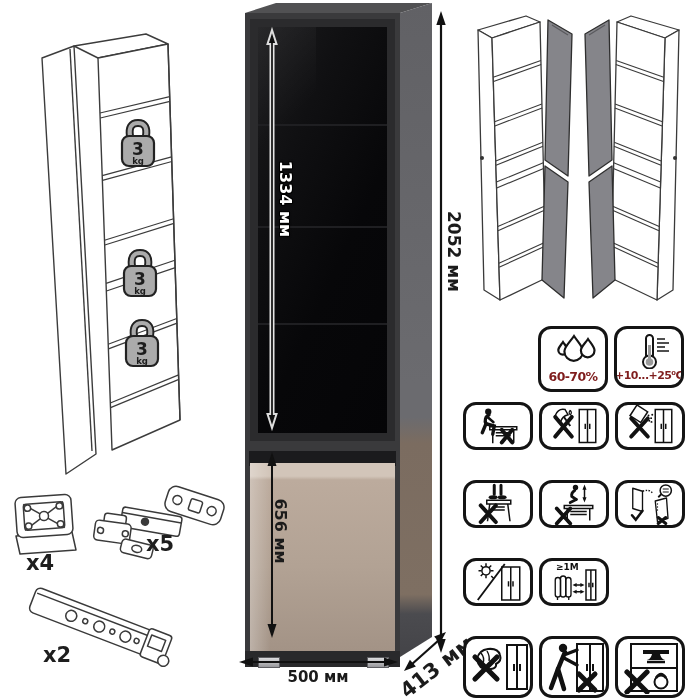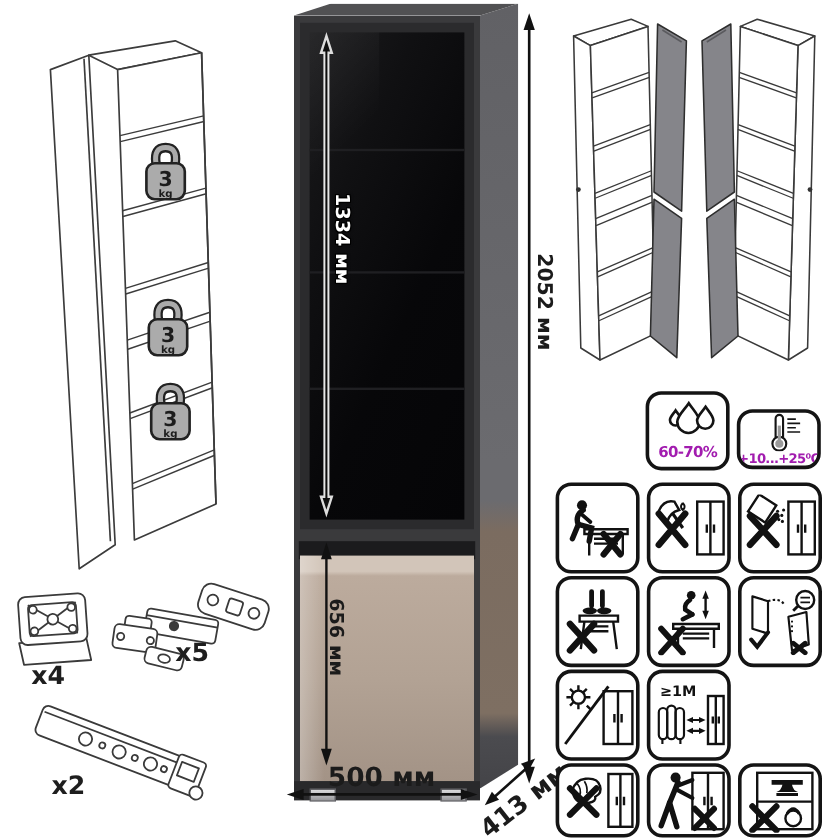--- a/index.html
+++ b/index.html
@@ -27,24 +27,24 @@
   .lower-door:before{content:"";position:absolute;inset:0;
               background:linear-gradient(90deg,rgba(255,255,255,0.28),rgba(255,255,255,0) 14%);}
   .cab-plinth{position:absolute;left:0;top:638px;width:155px;height:16px;background:#29292b;}
   .foot{position:absolute;width:20px;height:9px;top:644px;
         background:linear-gradient(180deg,#dcdcde,#97979b);border:1px solid #5d5d61;}
   
   .dim-label{position:absolute;font-weight:bold;color:#1b1b1b;text-align:center;line-height:1;}
   .rot90{transform:rotate(90deg);}
   .glass-text{color:#ffffff;text-shadow:-1px -1px 0 #000,1px -1px 0 #000,-1px 1px 0 #000,1px 1px 0 #000,0 0 3px #000;}
   
-  .tile{position:absolute;width:70px;height:76px;background:#fff;border:3px solid #141414;
+  .tile{position:absolute;width:70px;height:48px;background:#fff;border:3px solid #141414;
         border-radius:13px;box-sizing:border-box;display:flex;flex-direction:column;
         align-items:center;justify-content:center;overflow:hidden;}
-  .tile-label{font-size:12.5px;font-weight:bold;color:#a21caf;letter-spacing:-0.6px;line-height:1;margin-top:1px;white-space:nowrap;}
+  .tile-label{font-size:12.5px;font-weight:bold;color:#7f1d1d;letter-spacing:-0.6px;line-height:1;margin-top:1px;white-space:nowrap;}
   
   .qty-label{position:absolute;font-size:21px;font-weight:bold;color:#1e1e1e;line-height:1;}
 </style>
 </head>
 <body>
 
 <div class="canvas">
 
   <svg class="abs" style="left:8px;top:30px" width="200" height="452" viewBox="0 0 200 452">
     <g fill="#ffffff" stroke="#3c3c3c" stroke-width="1.4" stroke-linejoin="round">
@@ -147,21 +147,21 @@
     <g fill="#111">
       <line x1="411" y1="665" x2="439" y2="640" stroke="#111" stroke-width="2.2"></line>
       <polygon points="404,671 415.9,666.5 409.9,659.8"></polygon>
       <polygon points="446,632 440.1,643.2 434.1,636.5"></polygon>
     </g>
   </svg>
 
   <div class="dim-label rot90 glass-text abs" style="left:240px;top:191px;width:90px;font-size:16px">1334 мм</div>
   <div class="dim-label rot90 abs" style="left:240px;top:523px;width:80px;font-size:16px">656 мм</div>
   <div class="dim-label rot90 abs" style="left:403px;top:243px;width:100px;font-size:17px">2052 мм</div>
-  <div class="dim-label abs" style="left:258px;top:638px;width:120px;font-size:22px">500 мм</div>
+  <div class="dim-label abs" style="left:258px;top:670px;width:120px;font-size:15px">500 мм</div>
   <div class="dim-label abs" style="left:392px;top:657px;width:90px;font-size:21px;transform:rotate(-38deg)">413 мм</div>
 
   <svg class="abs" style="left:468px;top:8px" width="221" height="304" viewBox="0 0 221 304">
     <g id="cabL" fill="#ffffff" stroke="#3a3a3a" stroke-width="1.3" stroke-linejoin="round">
       <polygon points="10,22 58,8 72,14 24,30"></polygon>
       <polygon points="10,22 24,30 32,292 16,282"></polygon>
       <polygon points="24,30 72,14 78,270 32,292"></polygon>
       <g stroke-width="1.1">
         <line x1="25.2" y1="69.3" x2="72.9" y2="52.4"></line>
           <line x1="25.5" y1="73.5" x2="73.1" y2="56.4"></line>
@@ -272,21 +272,21 @@
     <svg width="56" height="36" viewBox="0 0 56 36">
       <g fill="#fff" stroke="#141414" stroke-width="2.2">
         <path d="M18,8 C20,11 22.5,13.5 22.5,16 a4.6,4.6 0 1,1 -9.2,0 C13.3,13.5 16,11 18,8 Z"></path>
         <path d="M29,2 C33,8 38,12.5 38,17.5 a9.3,9.3 0 1,1 -18.6,0 C19.4,12.5 25,8 29,2 Z"></path>
         <path d="M43,5 C46,9.5 49.5,12.8 49.5,16.5 a6.8,6.8 0 1,1 -13.6,0 C35.9,12.8 40,9.5 43,5 Z"></path>
       </g>
     </svg>
     <div class="tile-label">60-70%</div>
   </div>
 
-  <div class="tile" style="left:614px;top:341px;height:50px">
+  <div class="tile" style="left:614px;top:326px;height:62px">
     <svg width="56" height="36" viewBox="0 0 56 36">
       <g stroke="#141414" fill="#fff">
         <rect x="25" y="2" width="7" height="24" rx="3.5" stroke-width="2"></rect>
         <circle cx="28.5" cy="29" r="6.5" stroke-width="2"></circle>
         <circle cx="28.5" cy="29" r="3.8" fill="#9a9a9a" stroke="none"></circle>
         <rect x="27" y="12" width="3" height="16" fill="#9a9a9a" stroke="none"></rect>
         <g stroke-width="1.6">
           <line x1="36" y1="6" x2="44" y2="6"></line>
             <line x1="36" y1="10" x2="48" y2="10"></line>
           <line x1="36" y1="14" x2="44" y2="14"></line>

